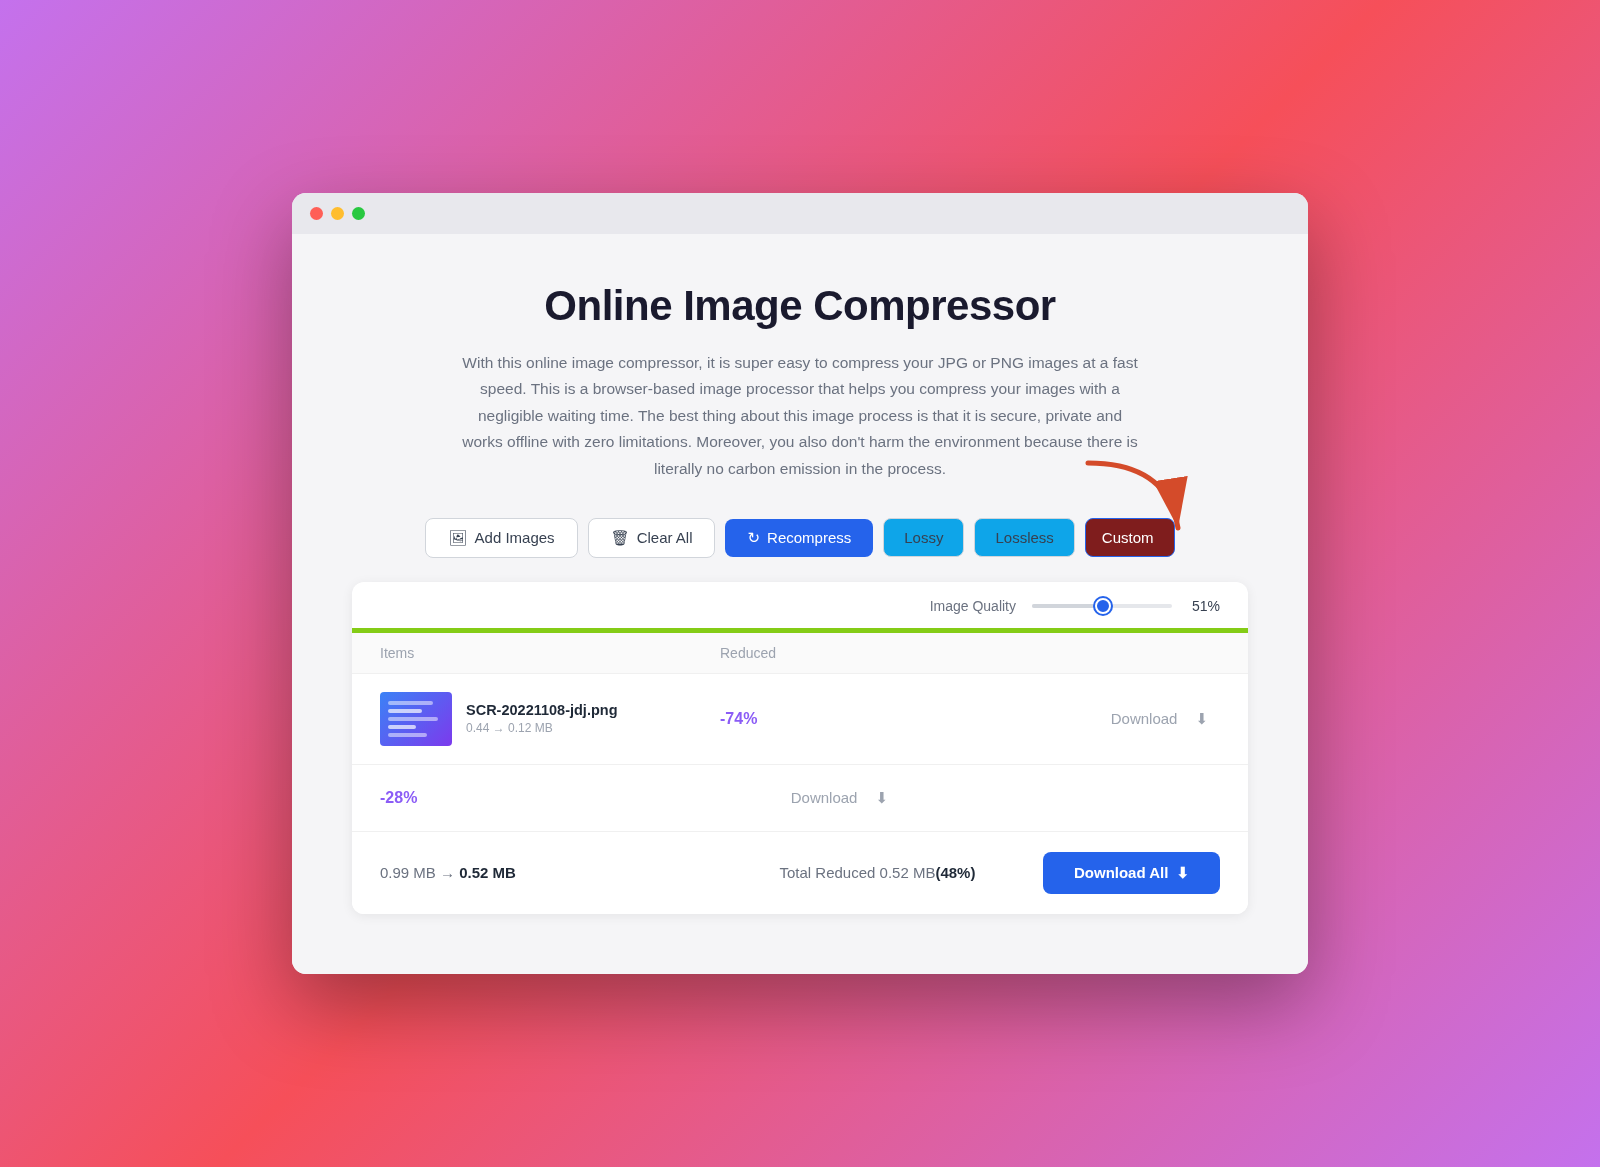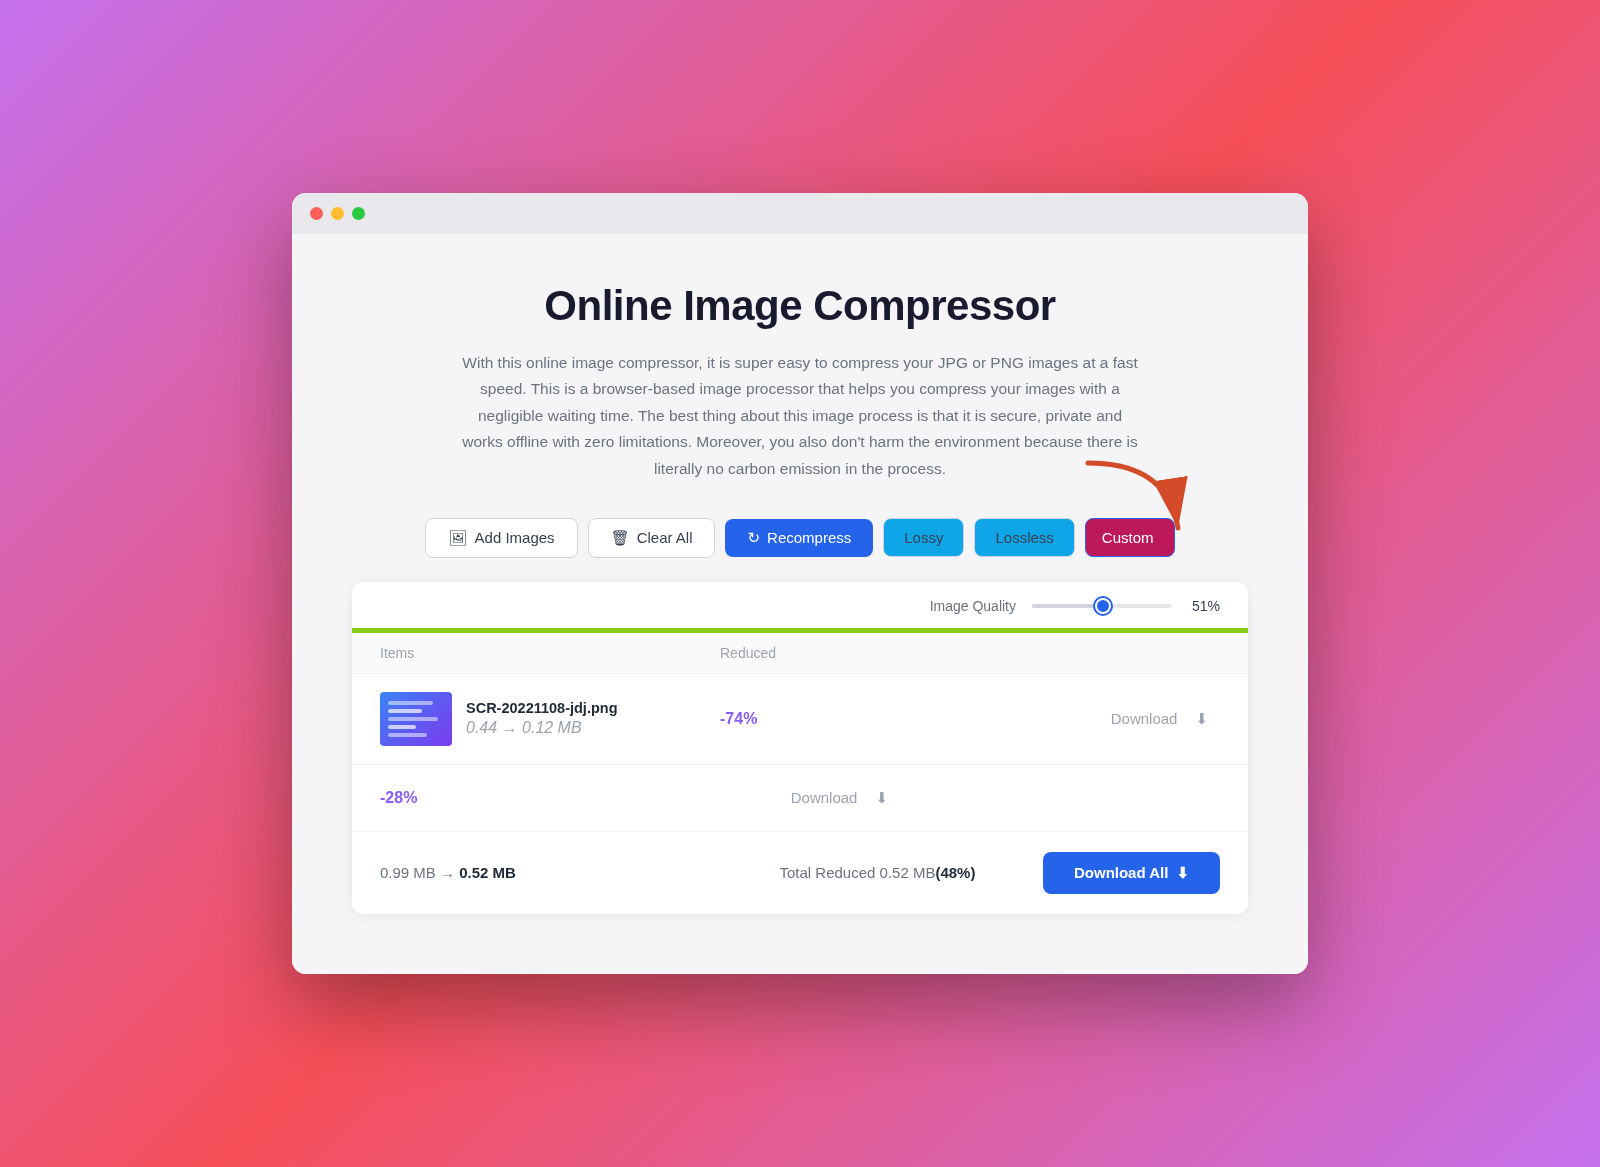--- a/index.html
+++ b/index.html
@@ -100,21 +100,21 @@
     }
 
     .btn-mode {
       background: #0ea5e9;
       color: #374151;
       border: 1.5px solid #d1d5db;
       padding: 10px 20px;
     }
 
     .btn-mode.active {
-      background: #be185d;
+      background: #7f1d1d;
       color: white;
       border-color: #2563eb;
       padding-left: 16px;
     }
 
     .main-card {
       background: white;
       border-radius: 12px;
       overflow: hidden;
       box-shadow: 0 2px 12px rgba(0,0,0,0.07);
@@ -252,23 +252,22 @@
       gap: 3px;
     }
 
     .file-name {
       font-size: 14.5px;
       font-weight: 600;
       color: #1f2937;
     }
 
     .file-size {
-      font-size: 16px;
+      font-size: 12px;
       color: #9ca3af;
-      font-style: italic;
     }
 
     .reduced-badge {
       font-size: 16px;
       font-weight: 700;
       color: #8b5cf6;
     }
 
     .download-btn {
       display: flex;

